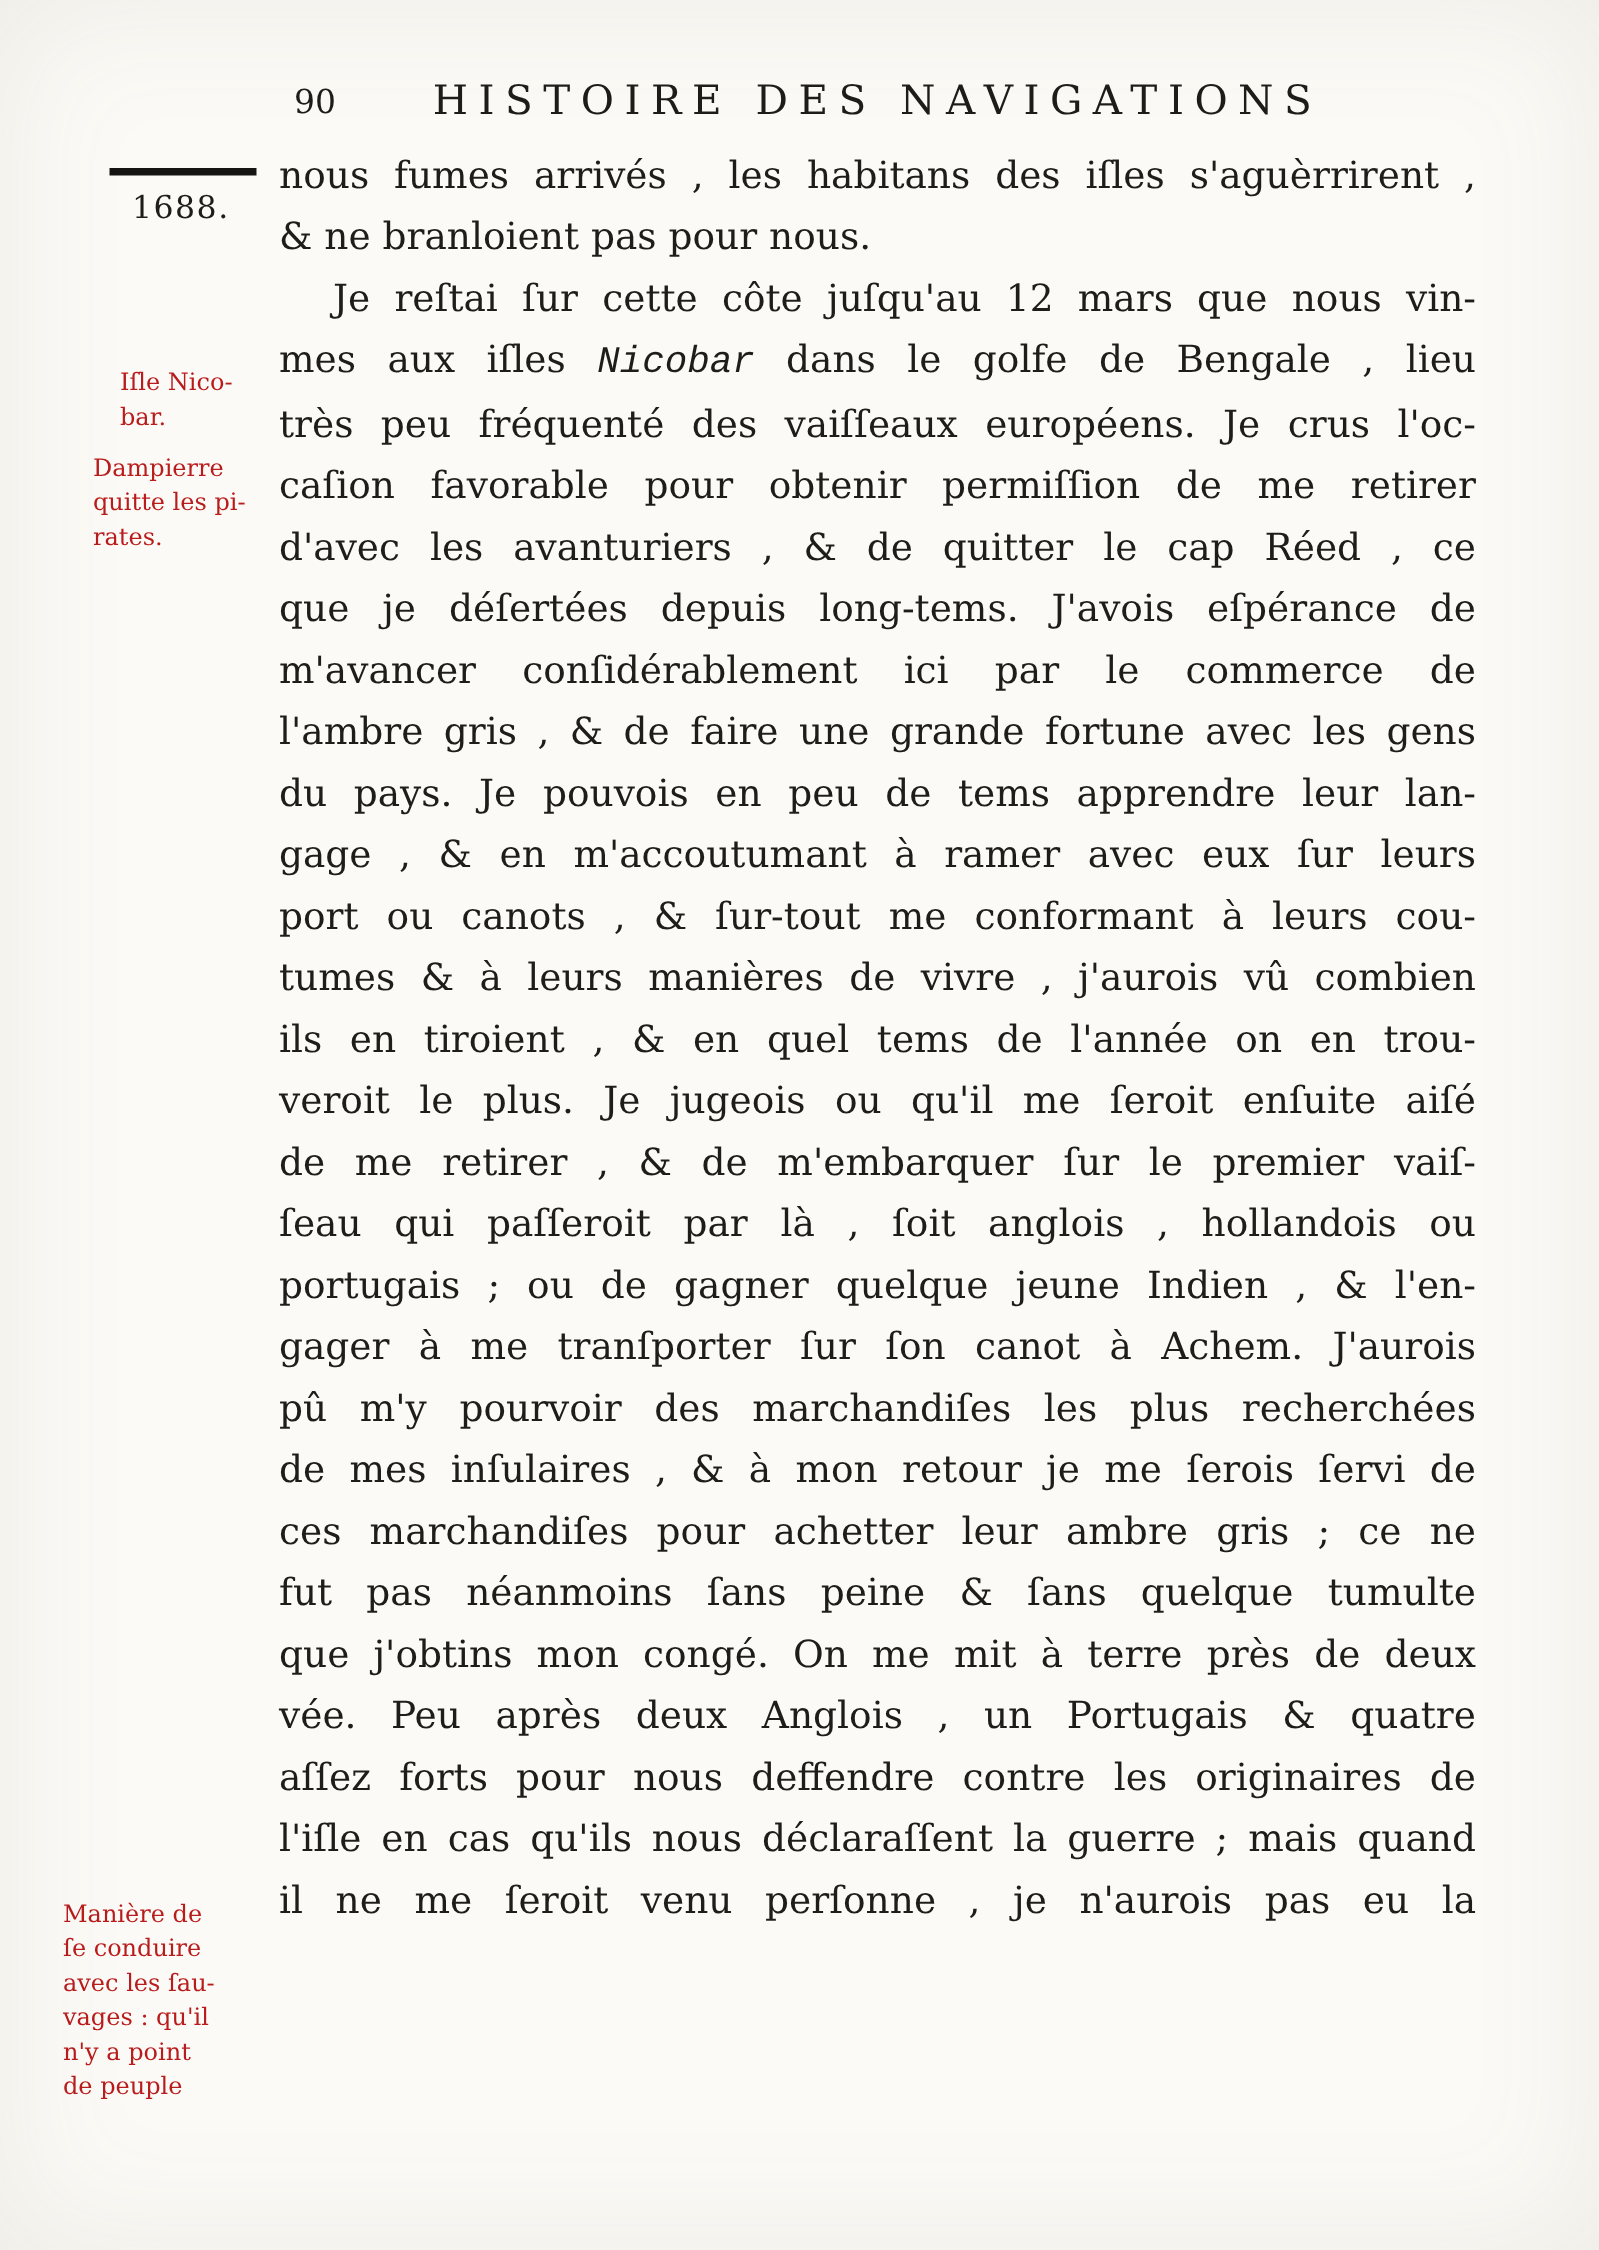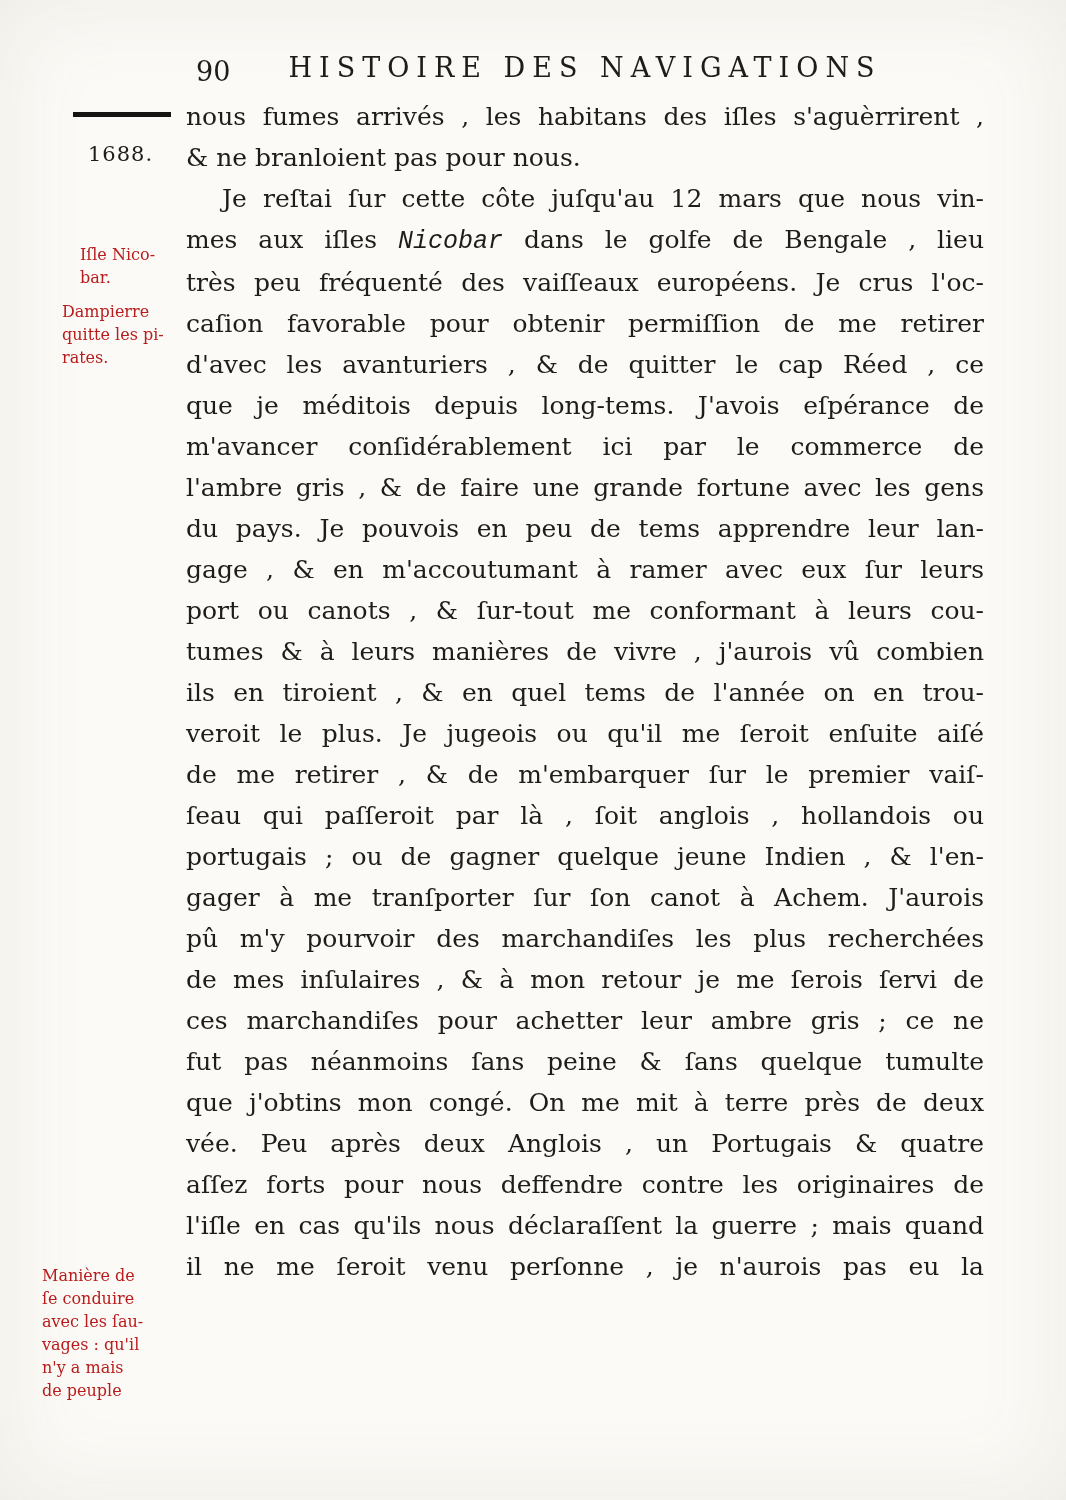--- a/index.html
+++ b/index.html
@@ -17,21 +17,21 @@
   .page::after {
     content: "";
     position: absolute; inset: 0;
     pointer-events: none;
     box-shadow: inset 0 0 90px rgba(120,110,90,0.10);
   }
 
   .page-number {
     position: absolute;
     left: 196px; top: 56px;
-    font-size: 27px;
+    font-size: 22px;
     text-align: right;
   }
   .header-title {
     position: absolute;
     left: 186px; top: 52px;
     width: 798px;
     text-align: center;
     font-size: 27px;
     letter-spacing: 7px;
     white-space: nowrap;
@@ -41,21 +41,20 @@
     position: absolute;
     left: 73px; top: 112px;
     width: 98px; height: 5px;
     background: #151413;
   }
   .margin-year {
     position: absolute;
     left: 88px; top: 126px;
     font-size: 21px;
     letter-spacing: 1px;
-    margin-top: 16px;
   }
   .mnote {
     position: absolute;
     font-size: 16px;
     line-height: 23px;
     color: #b91c1c;
   }
   .mnote-nicobar { left: 80px; top: 243px; }
   .mnote-dampierre { left: 62px; top: 300px; }
   .mnote-maniere { left: 42px; top: 1240px; margin-top: 24px; }
@@ -95,34 +94,34 @@
     <div>Dampierre</div>
     <div>quitte les pi-</div>
     <div>rates.</div>
   </div>
 
   <div class="mnote mnote-maniere">
     <div>Manière de</div>
     <div>ſe conduire</div>
     <div>avec les ſau-</div>
     <div>vages : qu'il</div>
-    <div>n'y a mais</div>
+    <div>n'y a point</div>
     <div>de peuple</div>
   </div>
 
   <div class="text-col">
     <div class="line">nous fumes arrivés , les habitans des iſles s'aguèrrirent ,</div>
     <div class="line short">&amp; ne branloient pas pour nous.</div>
 
     <div class="line indent">Je reſtai ſur cette côte juſqu'au 12 mars que nous vin-</div>
     <div class="line"><span>mes aux iſles </span><span class="it">Nicobar</span><span> dans le golfe de Bengale , lieu</span></div>
     <div class="line">très peu fréquenté des vaiſſeaux européens. Je crus l'oc-</div>
     <div class="line">caſion favorable pour obtenir permiſſion de me retirer</div>
     <div class="line">d'avec les avanturiers , &amp; de quitter le cap Réed , ce</div>
-    <div class="line">que je méditois depuis long-tems. J'avois eſpérance de</div>
+    <div class="line">que je déſertées depuis long-tems. J'avois eſpérance de</div>
     <div class="line">m'avancer conſidérablement ici par le commerce de</div>
     <div class="line">l'ambre gris , &amp; de faire une grande fortune avec les gens</div>
     <div class="line">du pays. Je pouvois en peu de tems apprendre leur lan-</div>
     <div class="line">gage , &amp; en m'accoutumant à ramer avec eux ſur leurs</div>
     <div class="line">port ou canots , &amp; ſur-tout me conformant à leurs cou-</div>
     <div class="line">tumes &amp; à leurs manières de vivre , j'aurois vû combien</div>
     <div class="line">ils en tiroient , &amp; en quel tems de l'année on en trou-</div>
     <div class="line">veroit le plus. Je jugeois ou qu'il me ſeroit enſuite aiſé</div>
     <div class="line">de me retirer , &amp; de m'embarquer ſur le premier vaiſ-</div>
     <div class="line">ſeau qui paſſeroit par là , ſoit anglois , hollandois ou</div>

